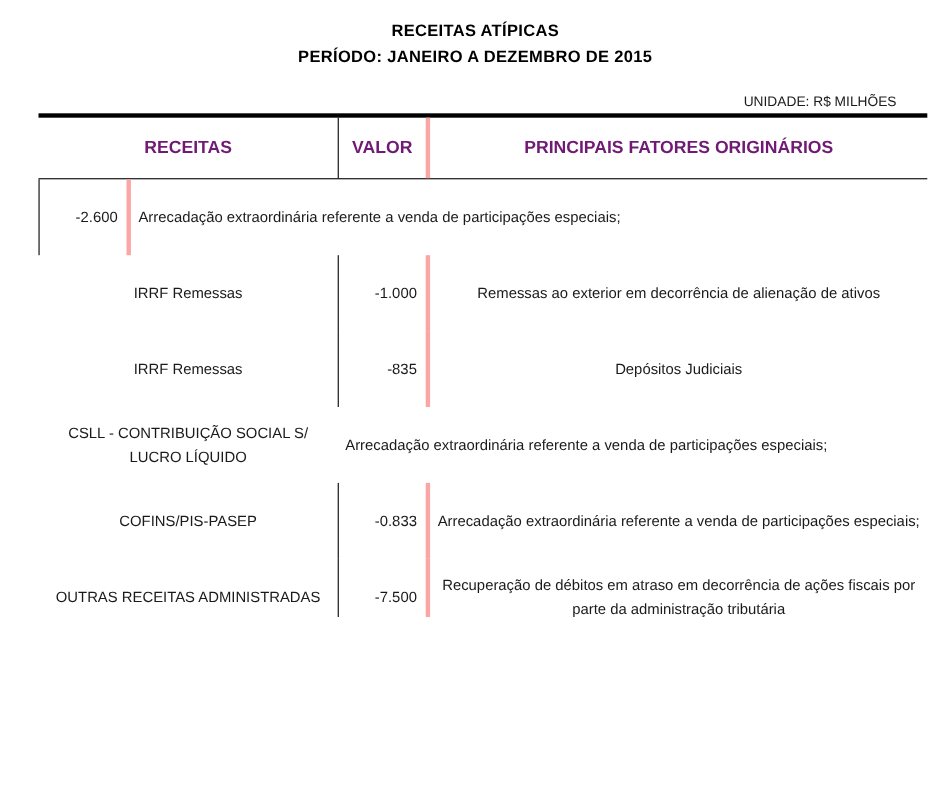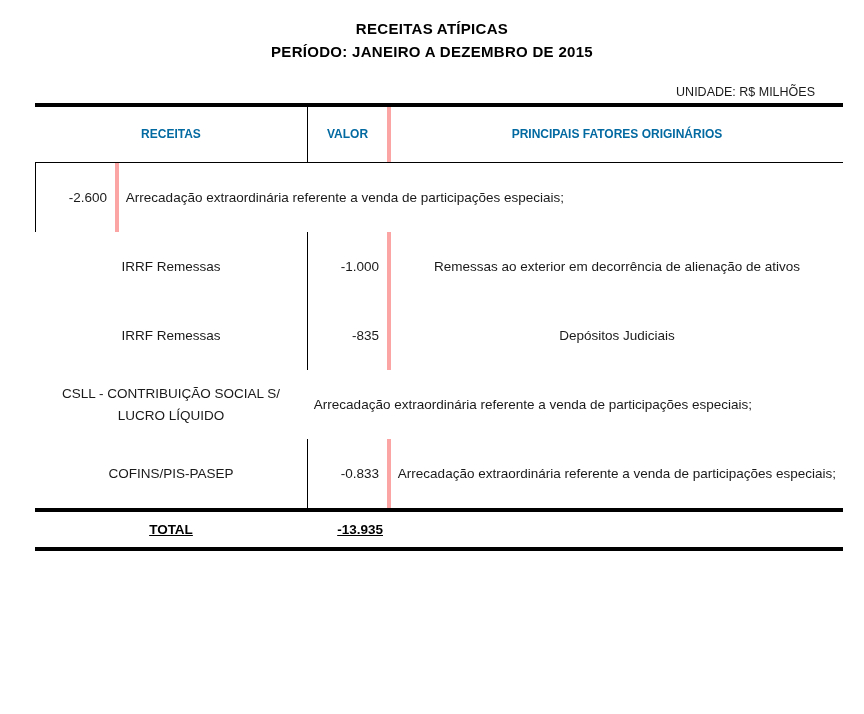--- a/index.html
+++ b/index.html
@@ -53,22 +53,22 @@
     font-size: 13.5px;
     line-height: 1.6;
     color: #1a1a1a;
   }
   .head-row {
     border-bottom: 1px solid #000000;
     min-height: 56px;
   }
   .head-row .cell {
     font-weight: bold;
-    font-size: 12px;
-    color: #0369a1;
+    font-size: 16px;
+    color: #701a75;
   }
   .body-row { min-height: 69px; }
   .valor-cell {
     justify-content: flex-end;
     text-align: right;
     padding-right: 8px;
   }
   .total-row {
     border-top: 4px solid #000000;
     border-bottom: 4px solid #000000;
@@ -127,20 +127,25 @@
       <div class="cell c1">CSLL - CONTRIBUIÇÃO SOCIAL S/ LUCRO LÍQUIDO</div>
       <div class="cell c3">Arrecadação extraordinária referente a venda de participações especiais;</div>
     </div>
 
     <div class="row body-row">
       <div class="cell c1">COFINS/PIS-PASEP</div>
       <div class="cell c2 valor-cell">-0.833</div>
       <div class="cell c3">Arrecadação extraordinária referente a venda de participações especiais;</div>
     </div>
 
+    <div class="row body-row">
+      <div class="cell c1">OUTRAS RECEITAS ADMINISTRADAS</div>
+      <div class="cell c2 valor-cell">-7.500</div>
+      <div class="cell c3">Recuperação de débitos em atraso em decorrência de ações fiscais por parte da administração tributária</div>
+    </div>
 
     <div class="row total-row">
       <div class="cell c1">TOTAL</div>
       <div class="cell c2 valor-cell">-13.935</div>
       <div class="cell c3"></div>
     </div>
 
   </div>
 
   <div class="source-note">Fonte: RFB/MF.</div>

